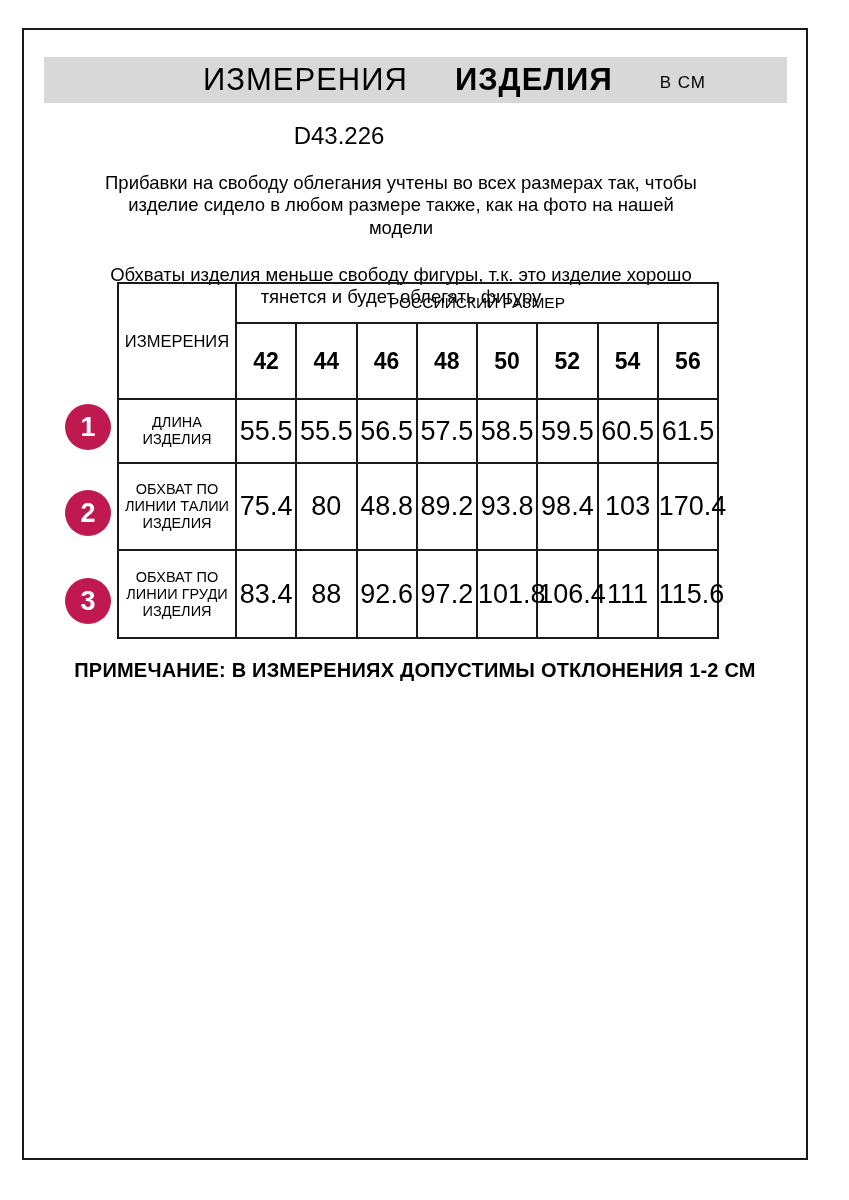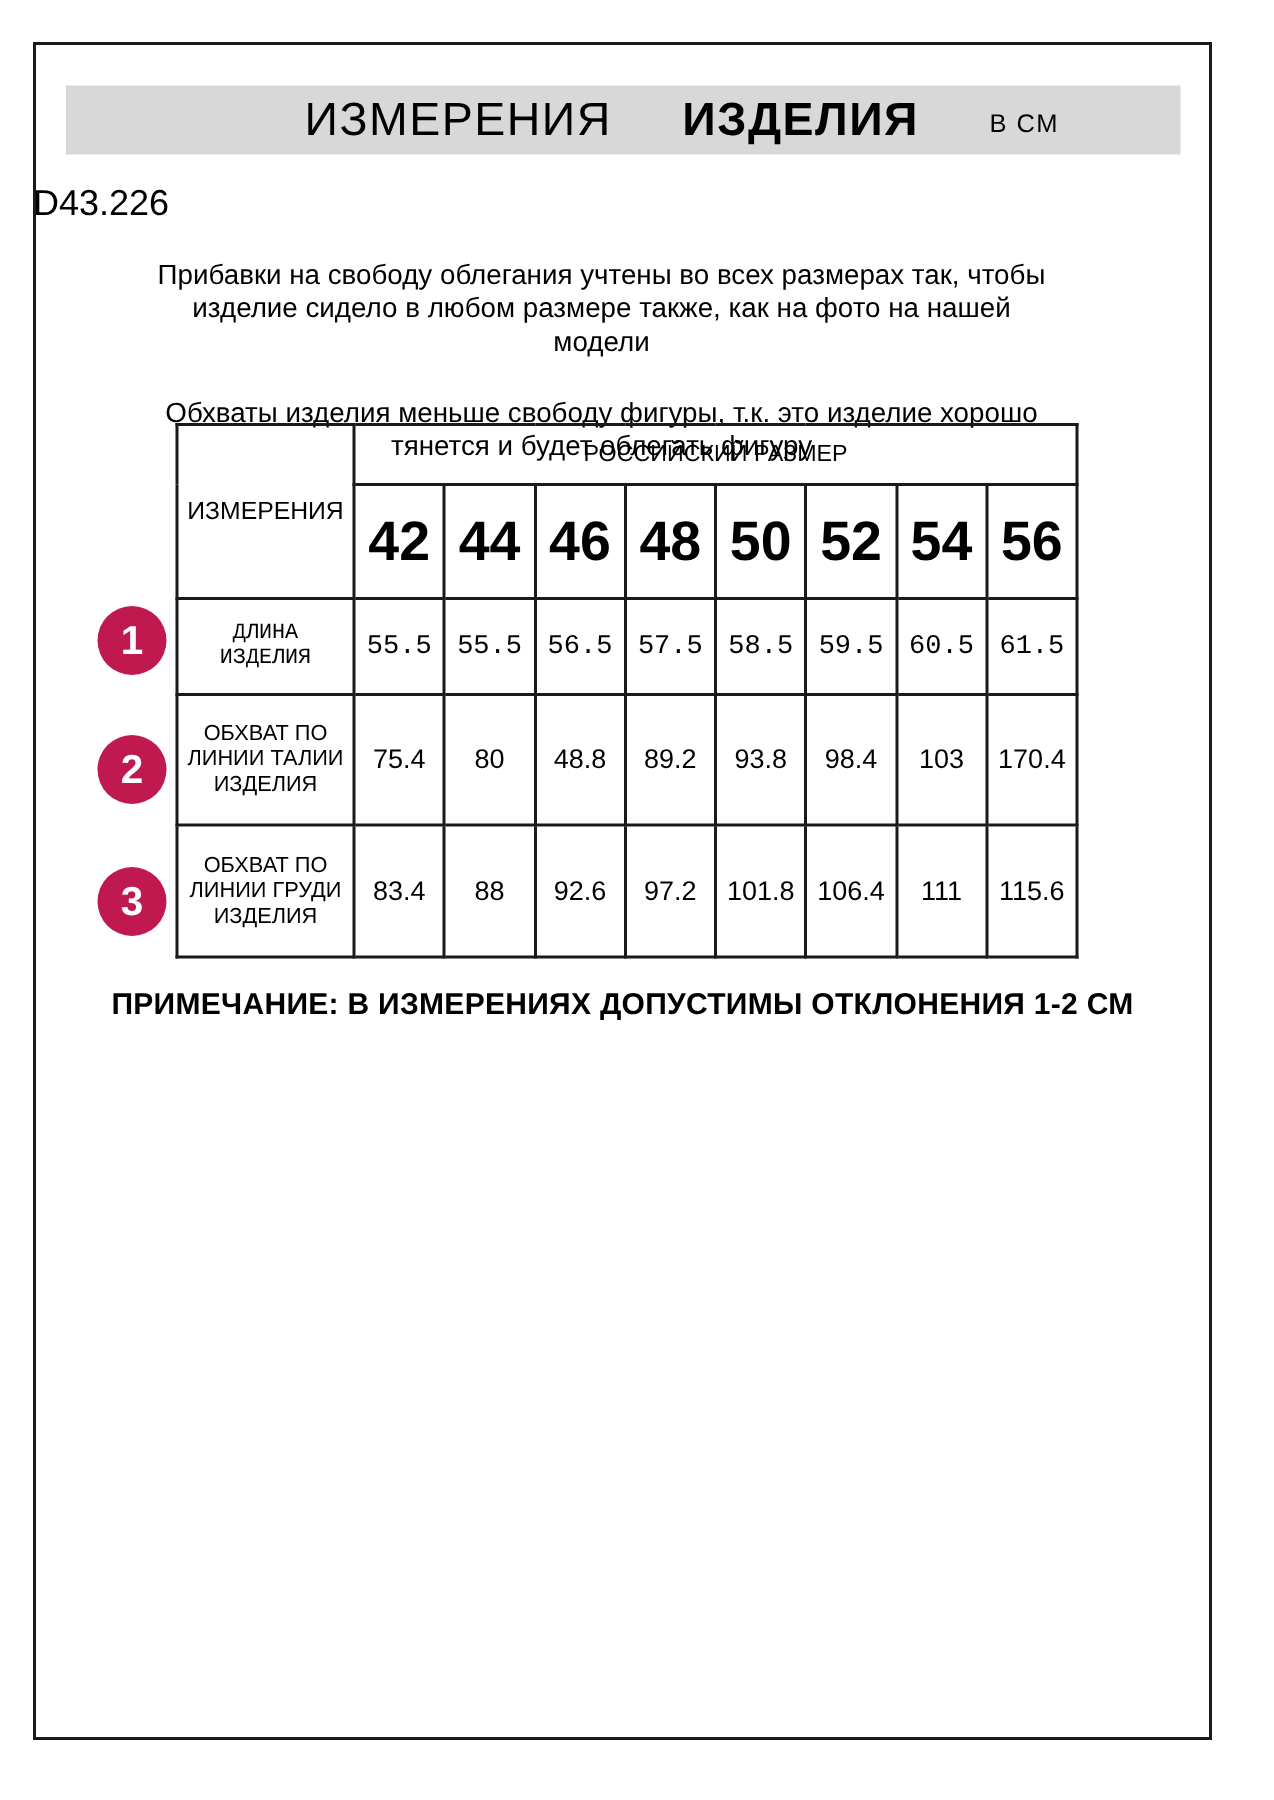--- a/index.html
+++ b/index.html
@@ -14,42 +14,42 @@
   }
   .title-bar{
     position:absolute;left:44px;top:57px;width:743px;height:46px;
     background:#d8d8d8;display:flex;align-items:baseline;justify-content:center;
     padding-left:78px;box-sizing:border-box;gap:47px;
   }
   .title-bar .w1{font-size:31px;font-weight:400;letter-spacing:1px;align-self:center;}
   .title-bar .w2{font-size:31px;font-weight:800;letter-spacing:1px;align-self:center;}
   .title-bar .w3{font-size:17px;font-weight:400;letter-spacing:1px;align-self:center;padding-top:6px;}
   .code-line{
-    position:absolute;left:22px;top:122px;width:634px;
+    position:absolute;left:22px;top:122px;width:634px;text-align:center;
     font-size:24px;font-weight:400;
   }
   .intro{
     position:absolute;left:22px;top:149px;width:758px;text-align:center;
     font-size:18.5px;line-height:22.5px;white-space:pre-line;
   }
   .intro p{margin:0 0 2px 0;padding:0;}
   .size-table{
     position:absolute;left:117px;top:282px;border-collapse:collapse;
     table-layout:fixed;width:600px;
   }
   .size-table td{
     border:2px solid #1a1a1a;text-align:center;vertical-align:middle;
     padding:0;box-sizing:border-box;
   }
   td.corner-cell{width:118px;font-size:16.5px;}
   td.group-cell{height:40px;font-size:15.5px;}
-  tr.sizes-row td{height:76px;font-size:37px;font-weight:700;}
-  tr.data-row td{font-size:18px;}
+  tr.sizes-row td{height:76px;font-size:23px;font-weight:700;}
+  tr.data-row td{font-size:27px;}
   tr.data-row td.label-cell{font-size:14.5px;white-space:pre-line;line-height:17px;}
-  tr.data-row.r1 td{height:64px;font-family:Liberation Mono, monospace;}
+  tr.data-row.r1 td{height:64px;}
   tr.data-row.r2 td{height:87px;}
   tr.data-row.r3 td{height:88px;}
   .circle{
     position:absolute;left:65px;width:46px;height:46px;border-radius:50%;
     background:#c01950;color:#fff;display:flex;align-items:center;justify-content:center;
     font-size:27px;font-weight:700;
   }
   .circle.c1{top:404px;}
   .circle.c2{top:490px;}
   .circle.c3{top:578px;}

